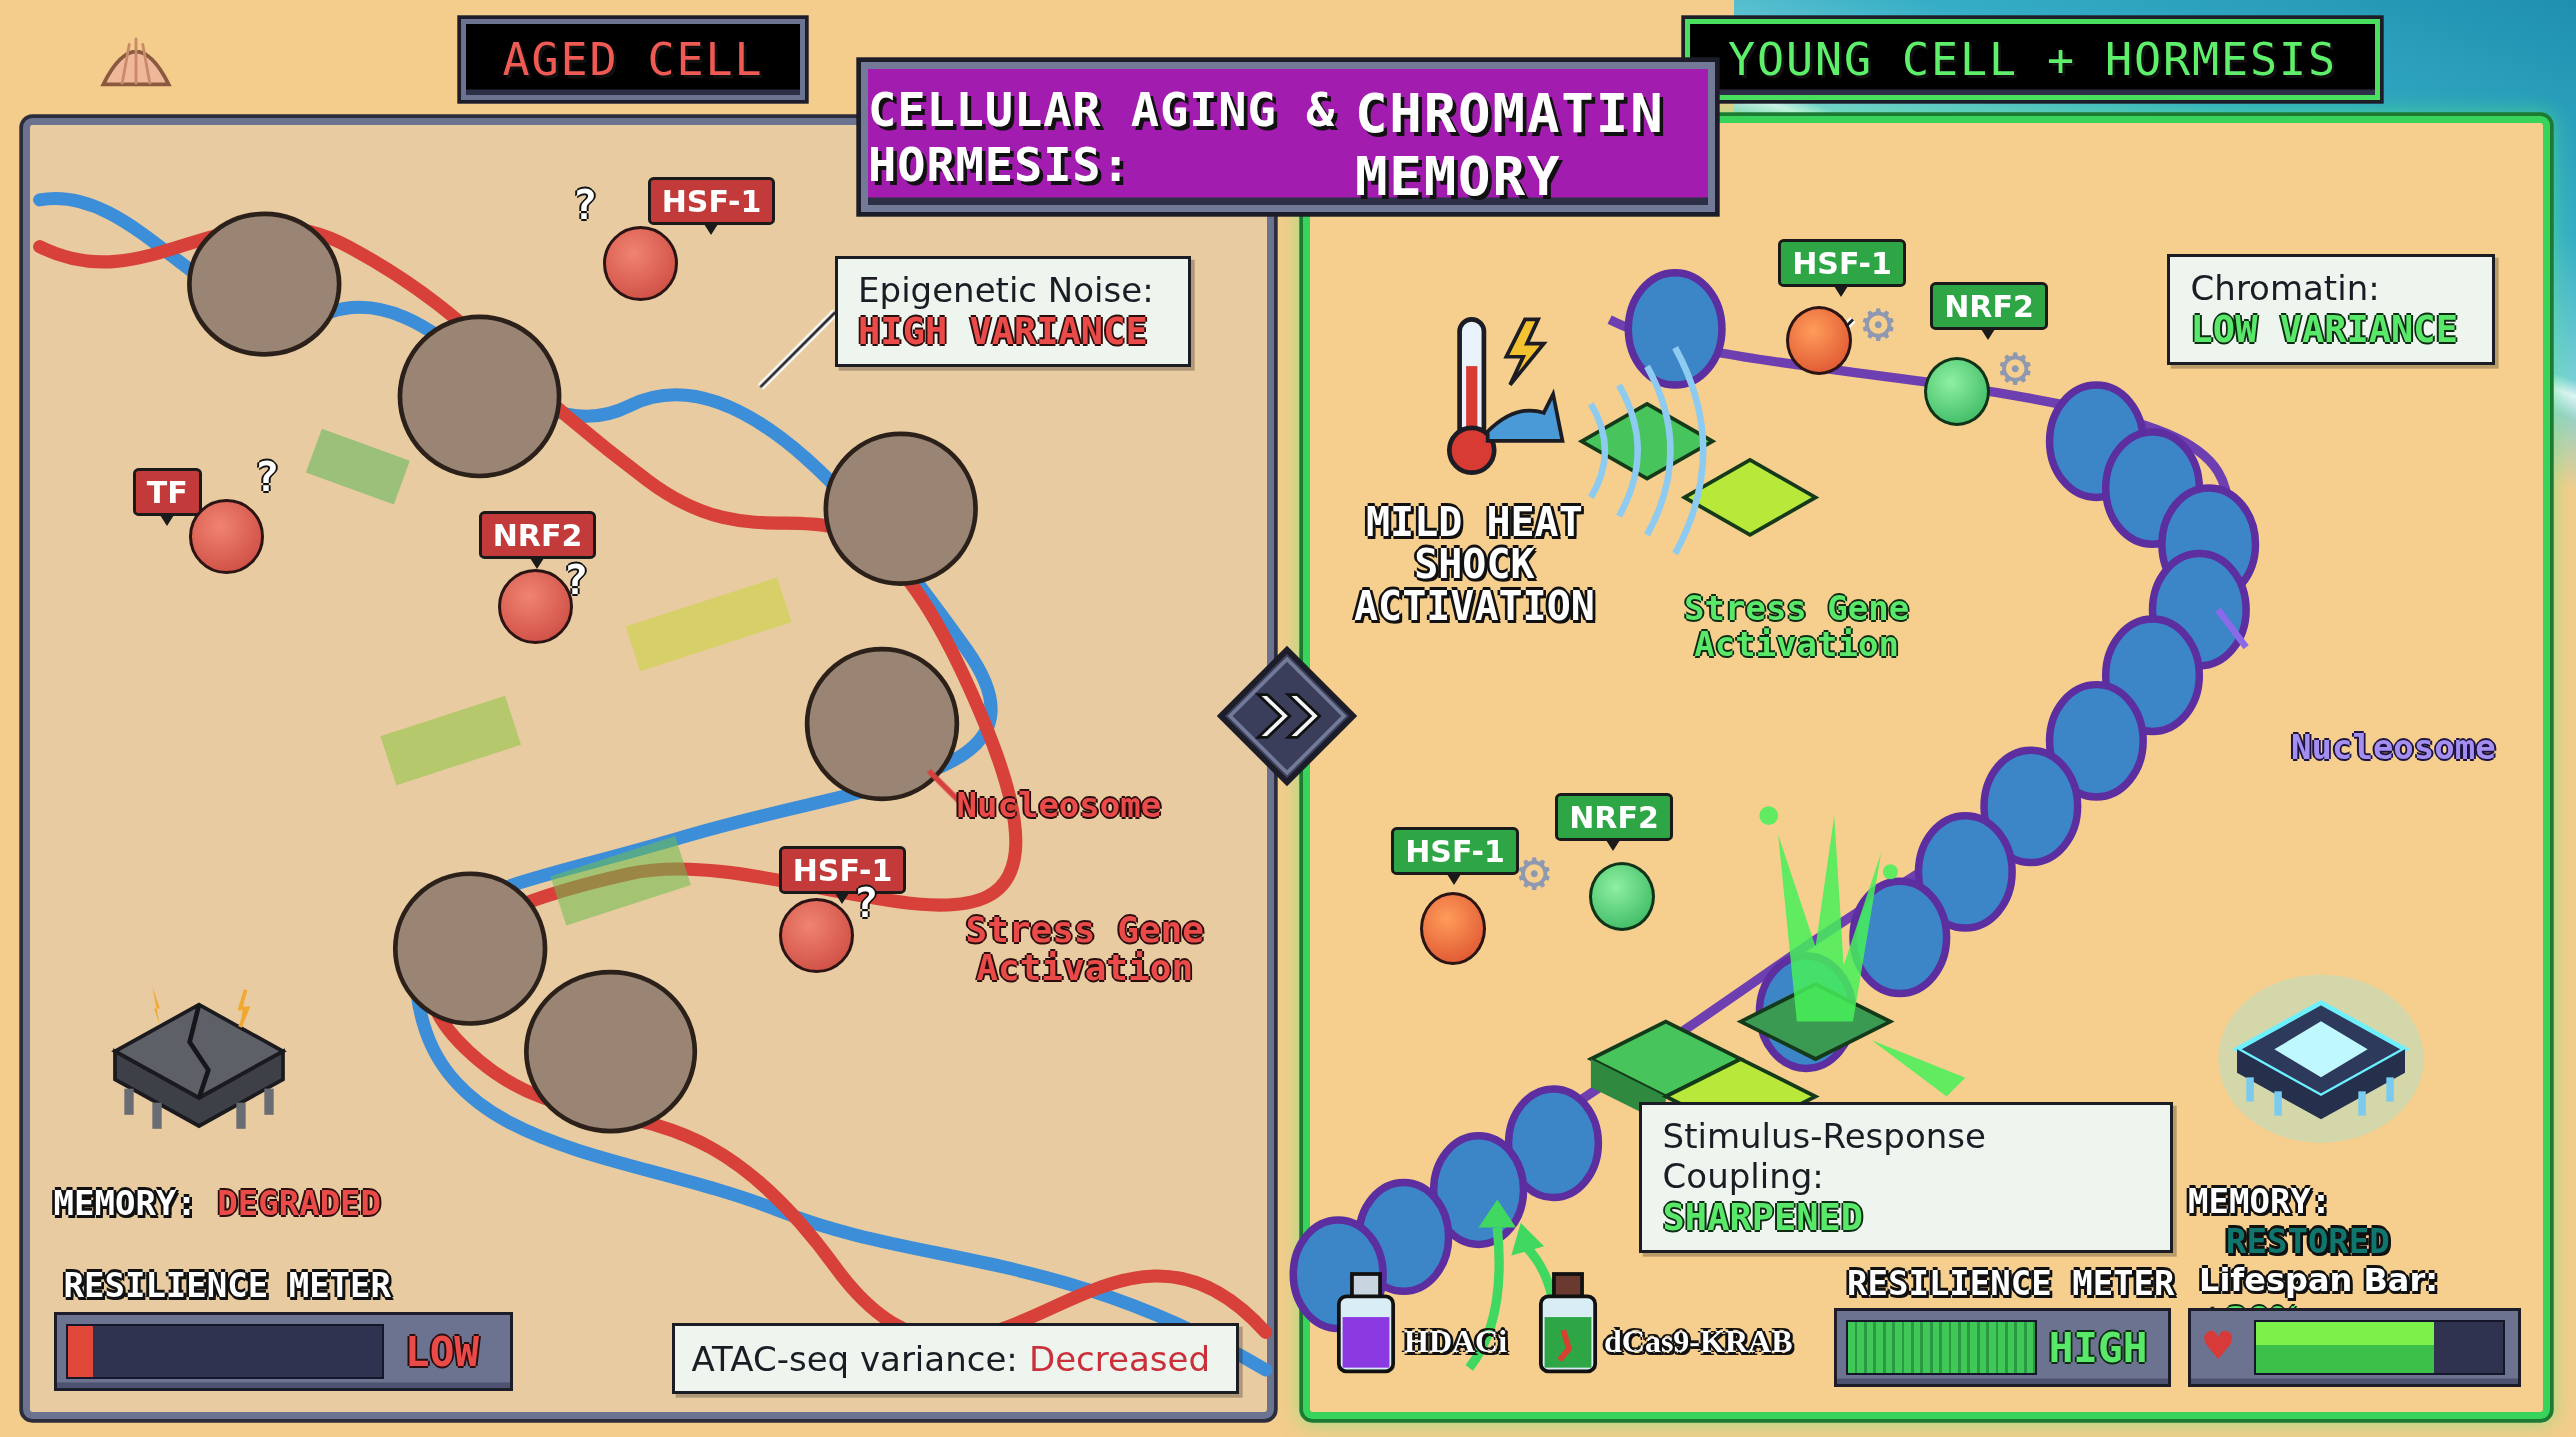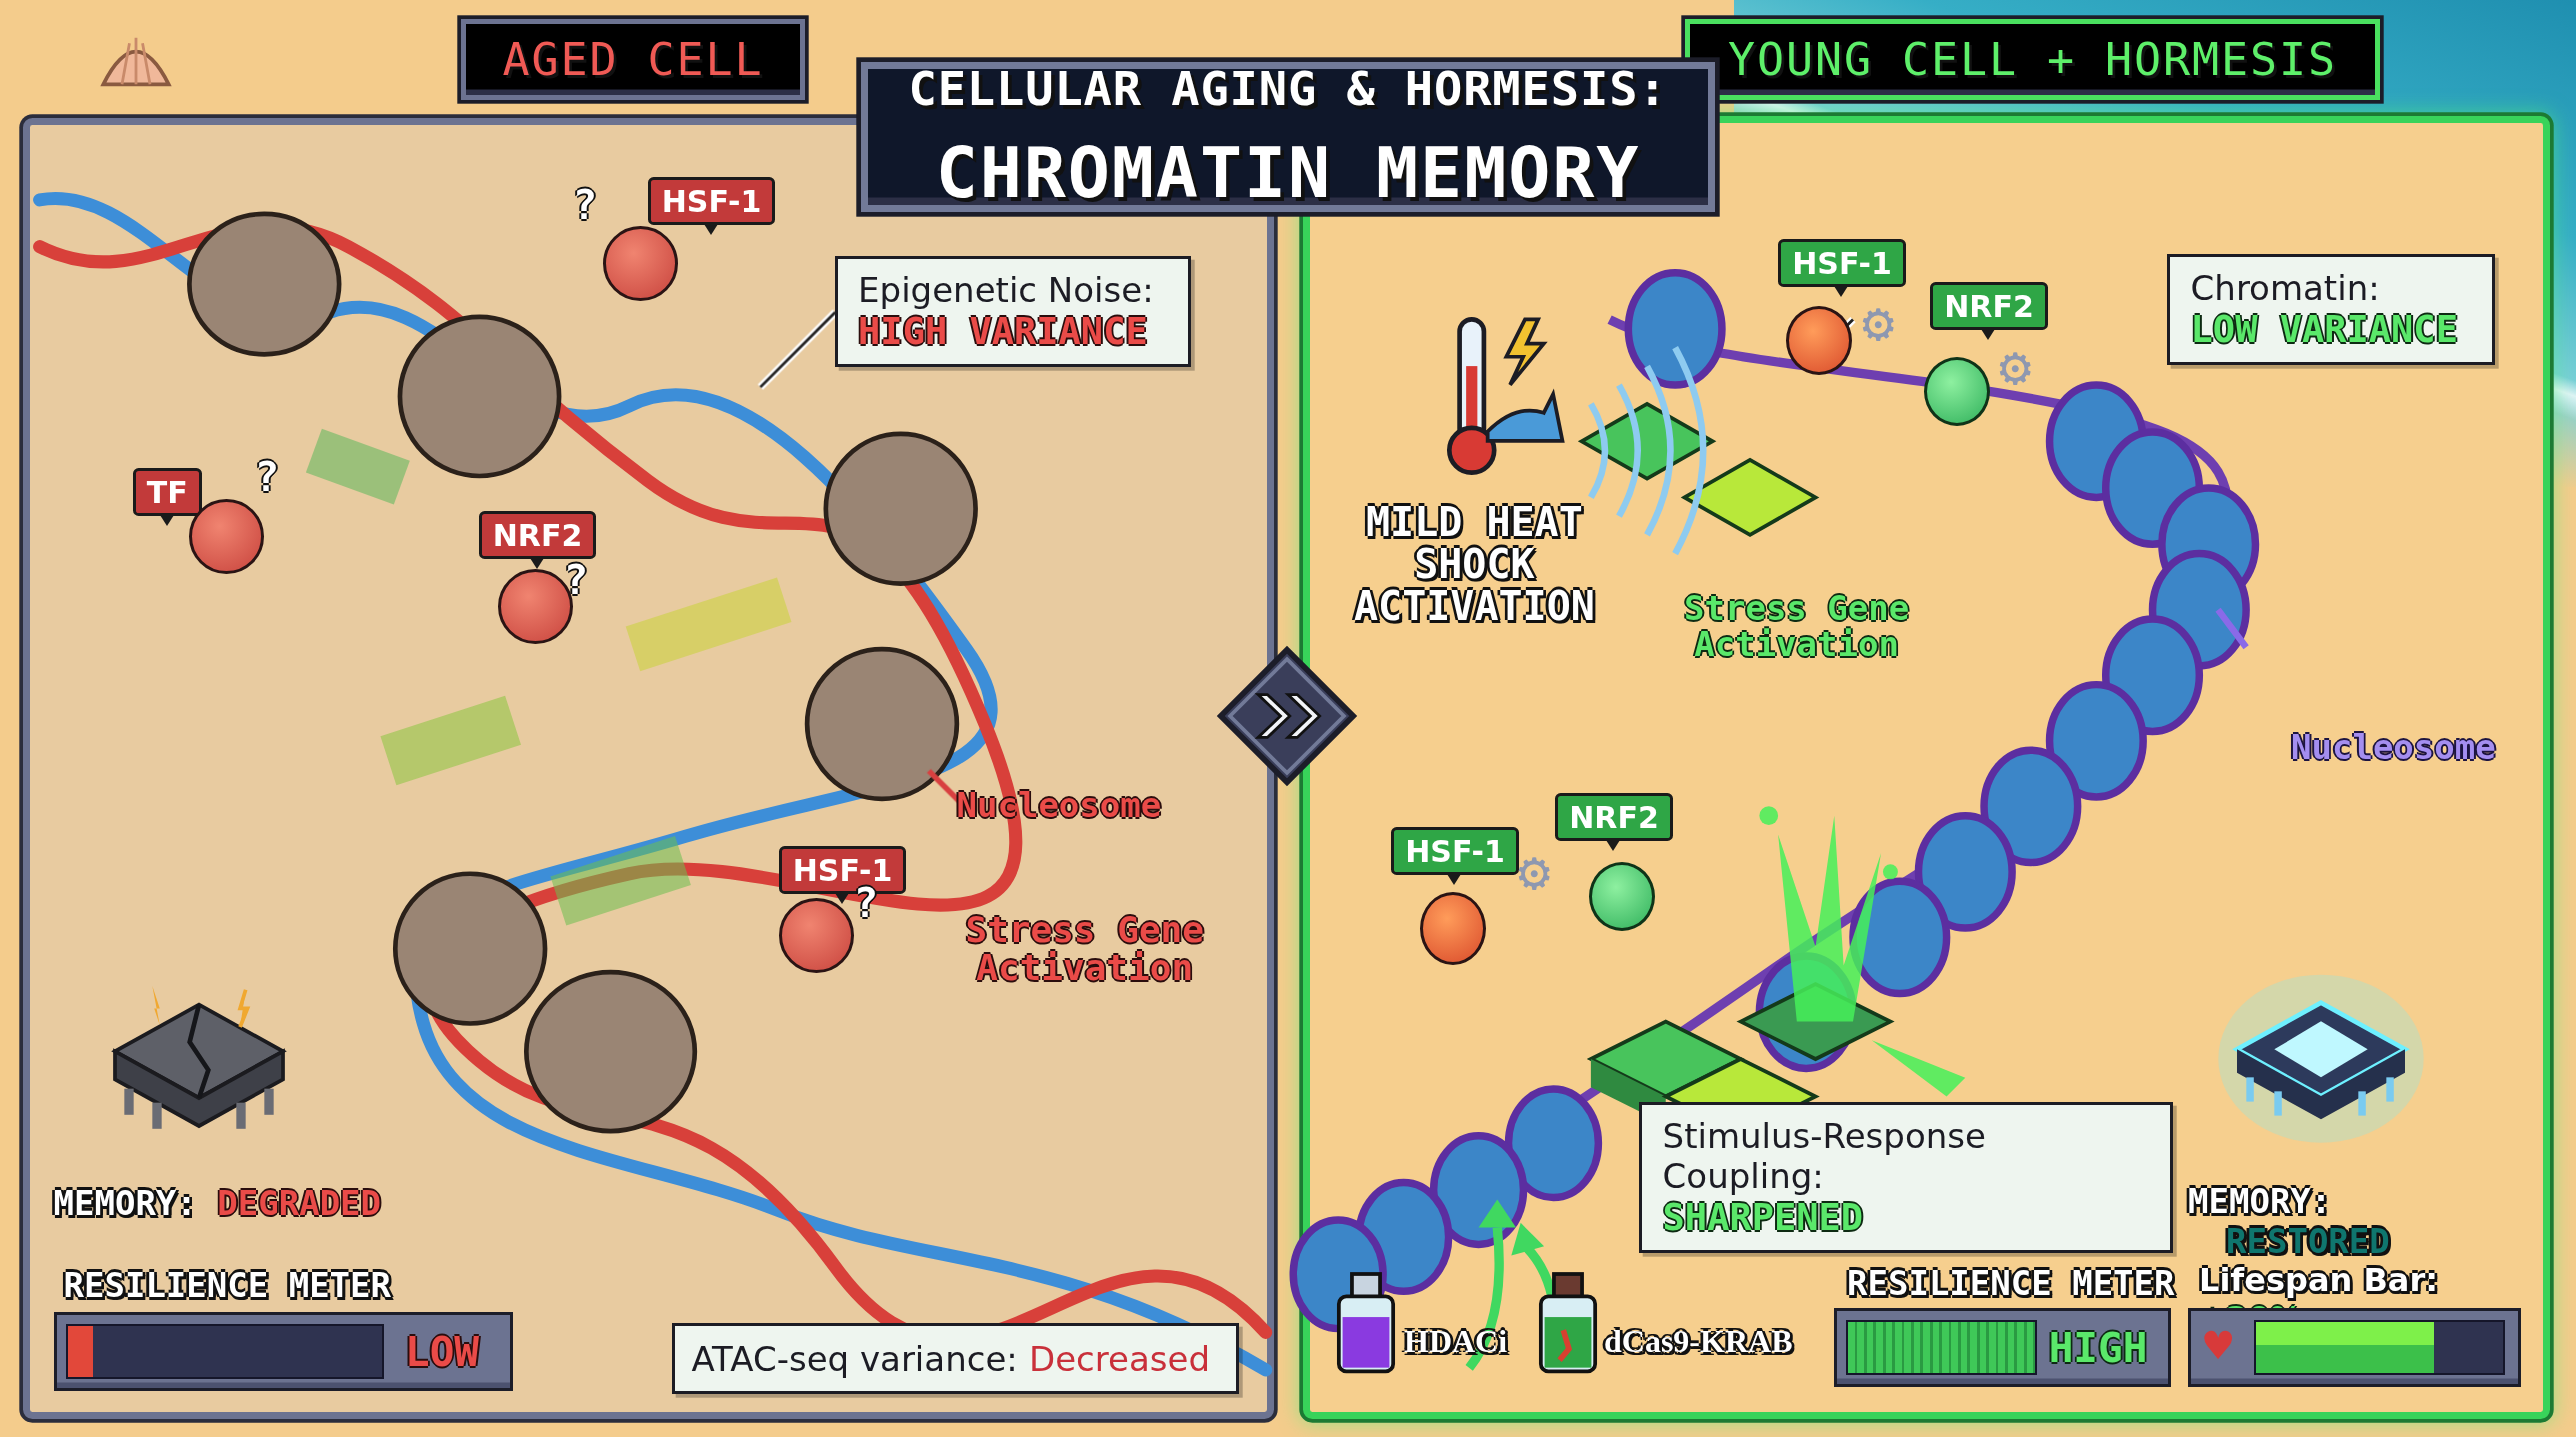--- a/index.html
+++ b/index.html
@@ -40,27 +40,27 @@
     position: absolute; background: #000000; border: 5.6px solid #6c7391;
     box-shadow: 0 0 0 3.7px #1c1d29, inset 0 -5.6px 0 #2c2f46;
     display: flex; align-items: center; justify-content: center;
     font-weight: normal; letter-spacing: 1.9px;
     text-shadow: 2.8px 2.8px 0 #111;
   }
   .tag-aged { left: 461px; top: 19px; width: 344px; height: 81px; color: #f05a55; font-size: 45px; }
   .tag-young { left: 1685px; top: 19px; width: 695px; height: 81px; color: #5ef06a; font-size: 45px; border-color: #4ae05f; }
   .title-box {
     position: absolute; left: 861px; top: 62px; width: 854px; height: 150px;
-    background: #0f172a; border: 7.5px solid #727a98;
+    background: #a21caf; border: 7.5px solid #727a98;
     box-shadow: 0 0 0 4.7px #1c1d29, inset 0 -7.5px 0 #2c2f46;
-    display: flex; flex-direction: column; align-items: center; justify-content: center;
+    display: flex; align-items: center; justify-content: center;
     color: #fff; font-weight: bold; text-shadow: 3.7px 3.7px 0 #111;
   }
   .title-line1 { font-size: 47px; letter-spacing: 0.9px; }
-  .title-line2 { font-size: 70px; letter-spacing: 1.9px; margin-top: 16px; }
+  .title-line2 { font-size: 54px; letter-spacing: 1.9px; margin-top: 16px; }
   .arrow-diamond {
     position: absolute; left: 1217px; top: 646px; width: 140px; height: 140px;
   }
   
   .pixel-text {
     font-weight: bold; color: #fff;
     text-shadow: -2.8px 0 0 #111, 2.8px 0 0 #111, 0 -2.8px 0 #111, 0 2.8px 0 #111, 2.8px 2.8px 0 #111;
   }
   .callout {
     position: absolute; background: #eef5ef; border: 3.7px solid #1c1c24;

